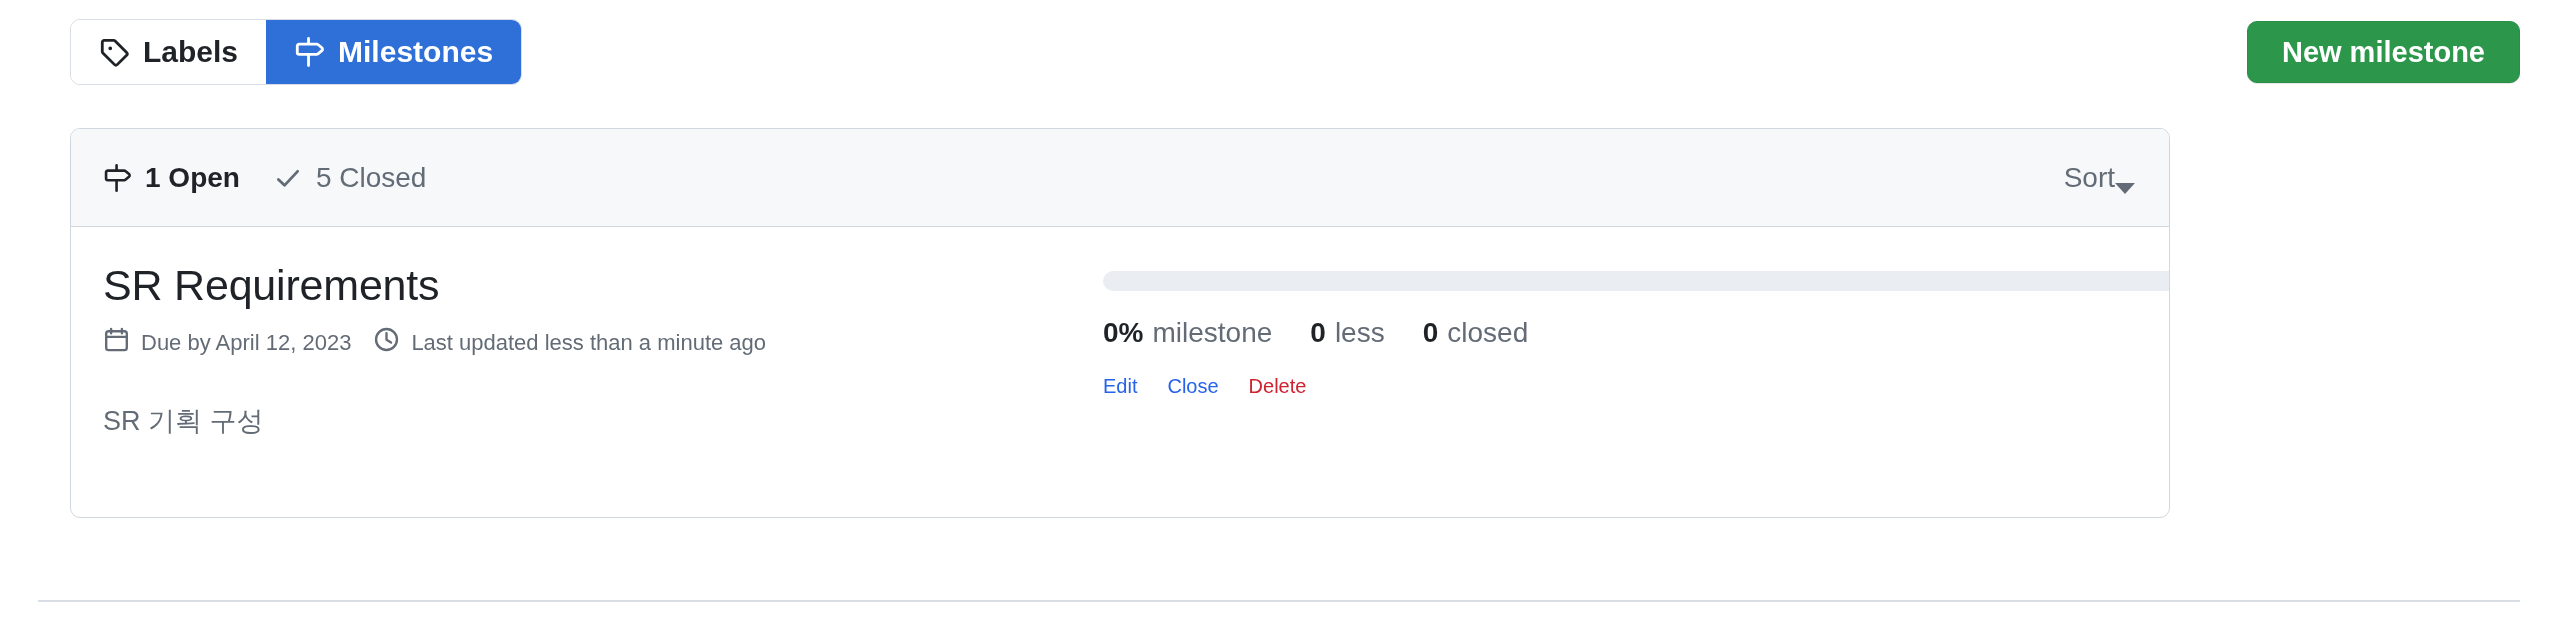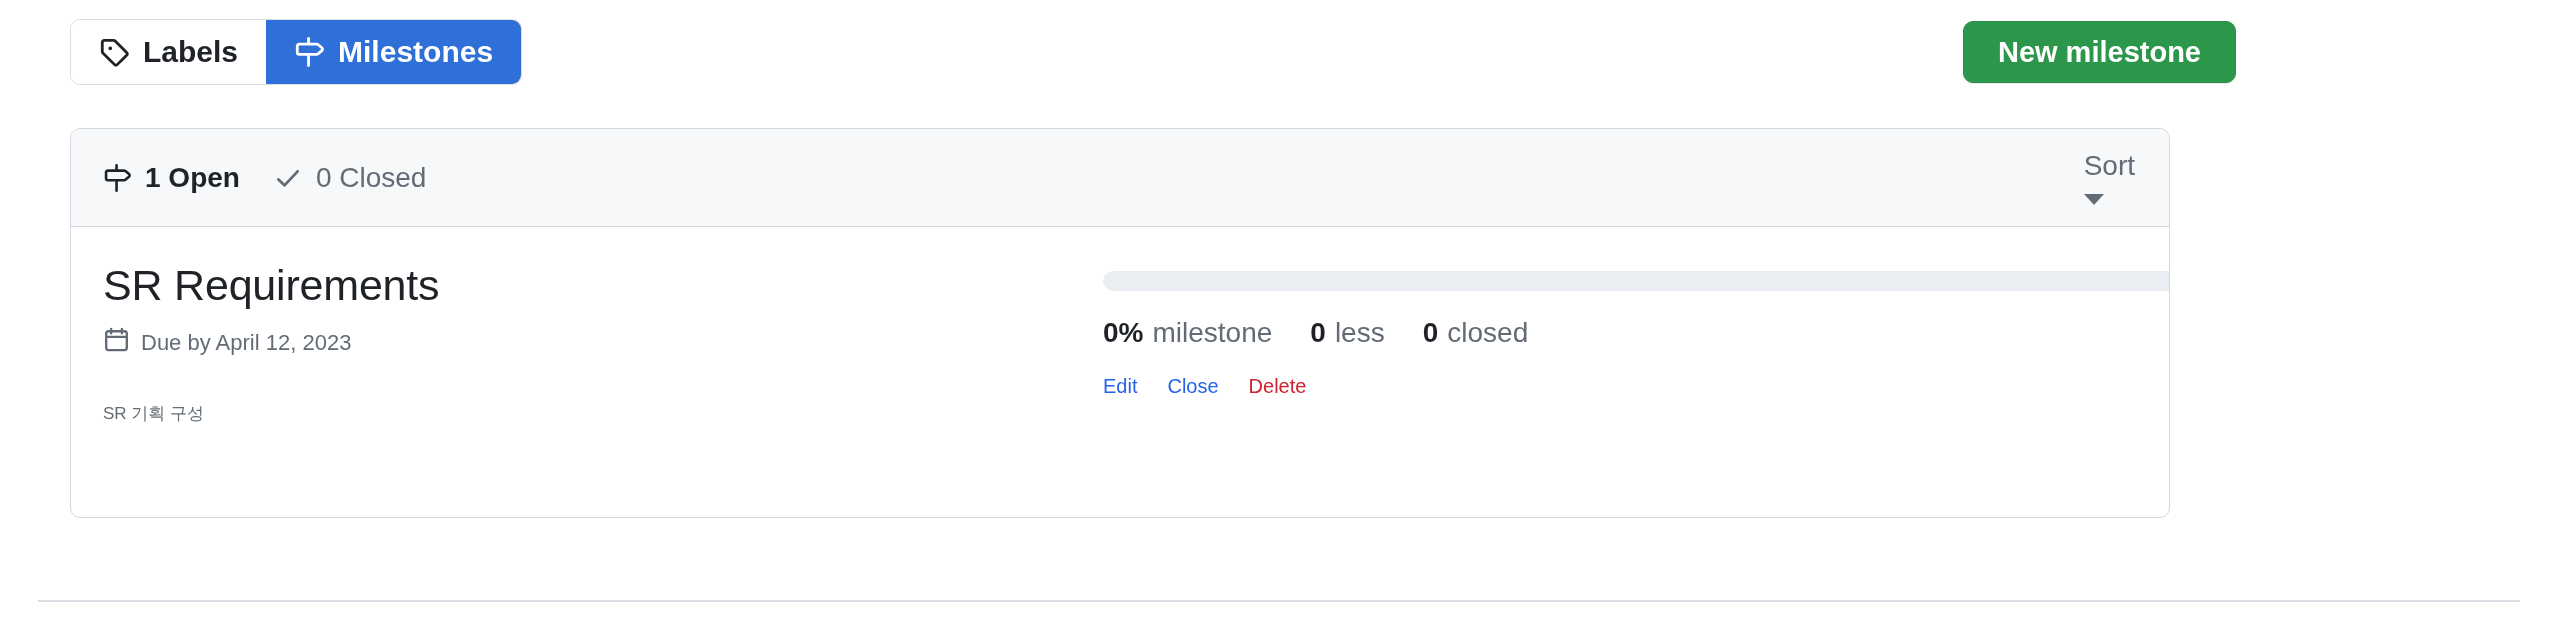--- a/index.html
+++ b/index.html
@@ -9,21 +9,21 @@
     background: #ffffff;
     font-family: "Liberation Sans", sans-serif;
     -webkit-font-smoothing: antialiased;
   }
   .page { position: relative; width: 2556px; height: 636px; overflow: hidden; }
 
   
   .topbar {
     position: absolute;
     left: 70px; top: 18px;
-    width: 2166px; height: 68px;
+    width: 2450px; height: 68px;
     display: flex; align-items: center; justify-content: space-between;
   }
   .tabgroup {
     display: flex; align-items: stretch;
     height: 66px;
     border: 1.6px solid #d8dee4;
     border-radius: 10px;
     overflow: hidden;
     background: #ffffff;
   }
@@ -81,23 +81,23 @@
     display: flex; align-items: center; gap: 14px;
     font-size: 28px;
     white-space: nowrap;
     cursor: pointer;
   }
   .count.open { color: #1f2328; font-weight: 700; }
   .count.closed { color: #636c76; font-weight: 400; }
   .count .ico { display: flex; align-items: center; }
 
   .sort {
-    display: flex; align-items: flex-start; gap: 12px;
+    display: flex; align-items: flex-end; gap: 0;
     font-size: 28px; color: #636c76;
-    cursor: pointer; white-space: nowrap; flex-direction: column;
+    cursor: pointer; white-space: nowrap;
   }
   .caret {
     width: 0; height: 0;
     border-left: 10px solid transparent;
     border-right: 10px solid transparent;
     border-top: 11px solid #636c76;
   }
 
   
   .milestone-row {
@@ -119,21 +119,21 @@
   .ms-meta {
     display: flex; align-items: center; gap: 22px;
     margin-top: 16px;
     font-size: 22px;
     color: #636c76;
     white-space: nowrap;
   }
   .ms-meta .item { display: flex; align-items: center; gap: 11px; }
   .ms-desc {
     margin-top: 42px;
-    font-size: 17px;
+    font-size: 27px;
     color: #636c76;
     line-height: 1.5;
   }
 
   .progress-track {
     width: 1340px;
     height: 20px;
     background: #eaeef2;
     border-radius: 10px;
     overflow: hidden;
@@ -218,21 +218,21 @@
           </span>
           <span>1 Open</span>
         </div>
 
         <div class="count closed">
           <span class="ico">
             <svg width="28" height="28" viewBox="0 0 16 16" fill="none" stroke="#636c76" stroke-width="1.6" stroke-linecap="round" stroke-linejoin="round" aria-hidden="true">
               <path d="M2.5 8.8 6 12.2 13.5 4.2"></path>
             </svg>
           </span>
-          <span>0 Closed</span>
+          <span>5 Closed</span>
         </div>
 
       </div>
 
       <div class="sort">
         <span>Sort</span>
         <span class="caret"></span>
       </div>
 
     </div>
@@ -248,20 +248,29 @@
             <span class="ico">
               <svg width="27" height="27" viewBox="0 0 16 16" fill="none" stroke="#636c76" stroke-width="1.4" aria-hidden="true">
                 <rect x="1.9" y="3.1" width="12.2" height="11.2" rx="1.4"></rect>
                 <path d="M1.9 6.4h12.2" stroke-width="1.3"></path>
                 <path d="M4.8 1.7v2.6M11.2 1.7v2.6" stroke-linecap="round"></path>
               </svg>
             </span>
             <span>Due by April 12, 2023</span>
           </div>
 
+          <div class="item">
+            <span class="ico">
+              <svg width="27" height="27" viewBox="0 0 16 16" fill="none" stroke="#636c76" stroke-width="1.4" aria-hidden="true">
+                <circle cx="8" cy="8" r="6.2"></circle>
+                <path d="M8 4.3V8.2l2.7 1.6" stroke-linecap="round" stroke-linejoin="round"></path>
+              </svg>
+            </span>
+            <span>Last updated less than a minute ago</span>
+          </div>
         </div>
 
         <div class="ms-desc">SR 기획 구성</div>
 
       </div>
 
       <div class="ms-right">
 
         <div class="progress-track">
           <div class="progress-fill" style="width:0%"></div>

